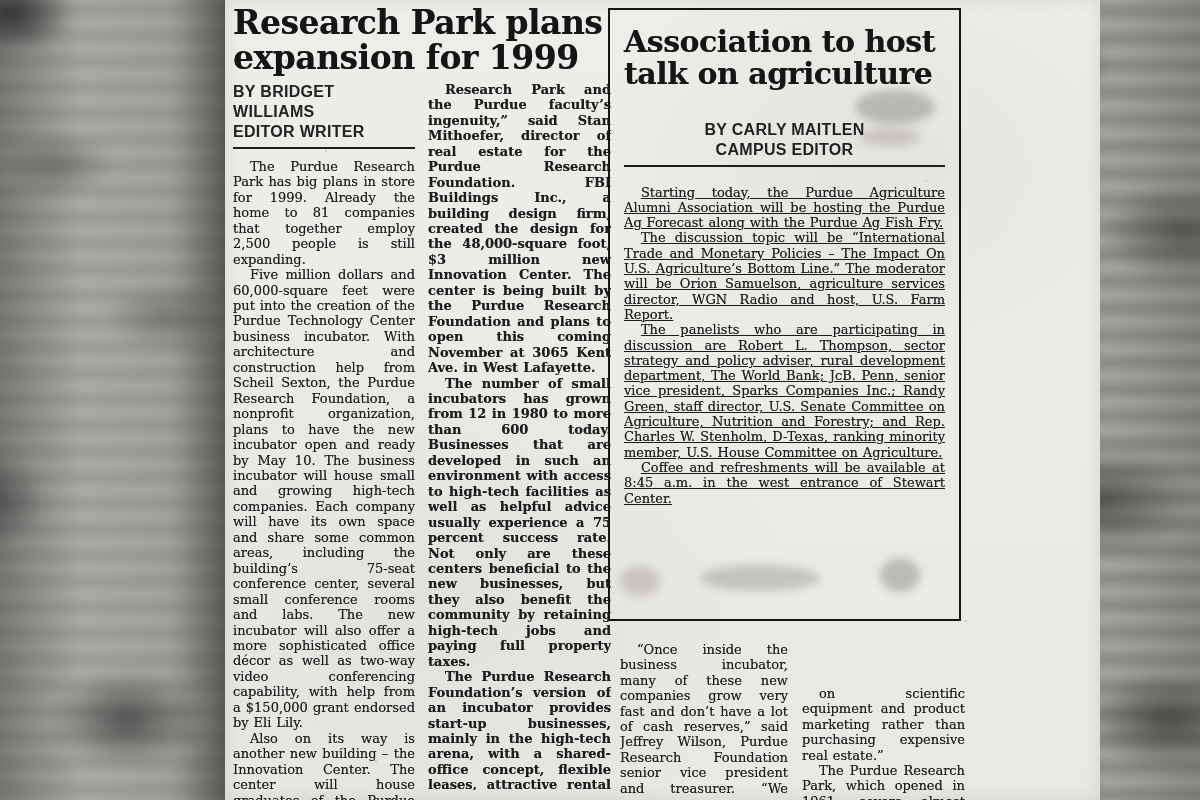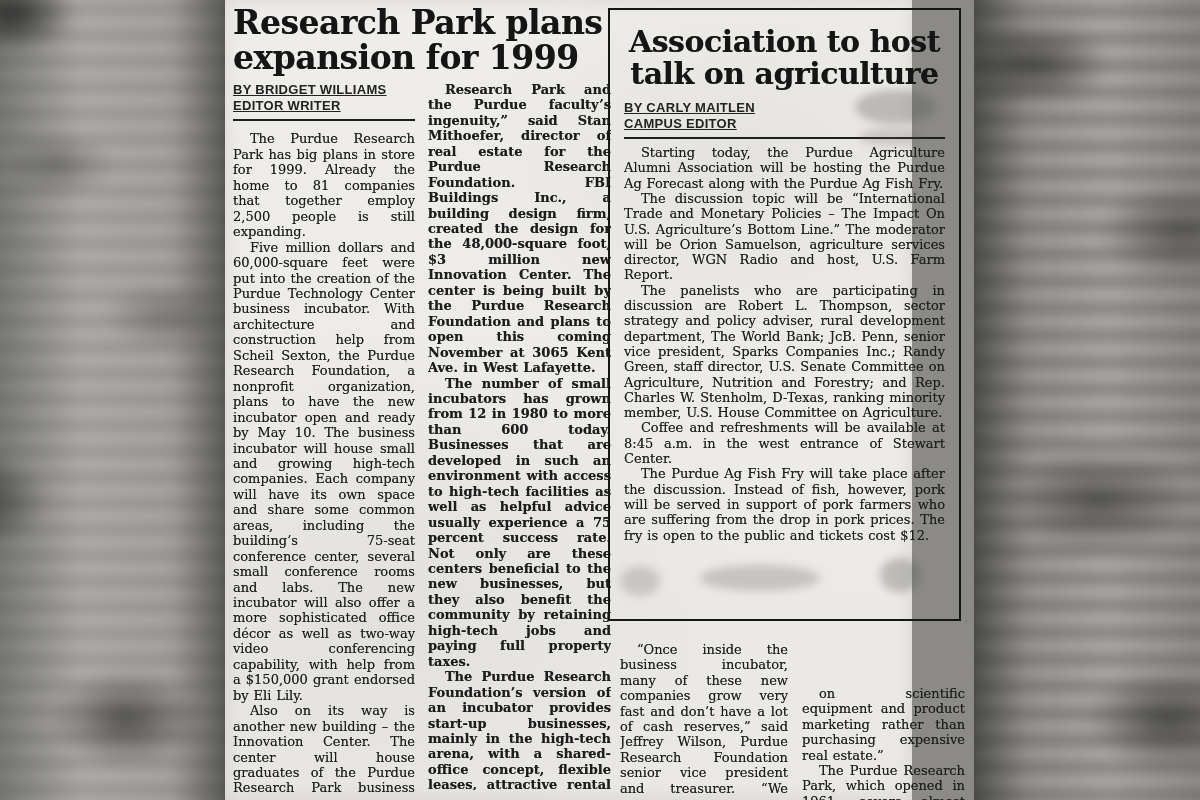--- a/index.html
+++ b/index.html
@@ -25,59 +25,59 @@
     background:
       radial-gradient(110px 60px at 30% 10%, rgba(28,28,26,.6), transparent 70%),
       radial-gradient(120px 70px at 85% 30%, rgba(35,35,33,.5), transparent 70%),
       radial-gradient(130px 80px at 55% 62%, rgba(25,25,23,.55), transparent 70%),
       radial-gradient(120px 70px at 80% 88%, rgba(30,30,28,.6), transparent 70%),
       repeating-linear-gradient(180deg, rgba(45,45,43,.5) 0 9px, rgba(45,45,43,0) 9px 27px),
       linear-gradient(90deg,#383836 0%,#9c9a96 28%,#b0aeaa 58%,#8e8c88 100%);
   }
 
   
-  .paper{position:absolute;left:225px;top:0;width:687px;height:800px;
+  .paper{position:absolute;left:225px;top:0;width:875px;height:800px;
     background:
       radial-gradient(420px 300px at 75% 20%, rgba(120,118,112,.08), transparent 70%),
       radial-gradient(500px 380px at 25% 75%, rgba(110,108,104,.07), transparent 70%),
       linear-gradient(180deg,#efedE9 0%,#edebe7 55%,#eae8e4 100%);
     box-shadow: inset 0 0 18px rgba(40,40,40,.10);
   }
   .speck{position:absolute;width:2px;height:2px;border-radius:50%;background:rgba(30,30,30,.25);
     box-shadow: 40px 90px 0 rgba(30,30,30,.18), 120px 300px 0 rgba(30,30,30,.2),
       300px 150px 0 rgba(30,30,30,.15), 520px 340px 0 rgba(30,30,30,.2),
       200px 520px 0 rgba(30,30,30,.18), 640px 120px 0 rgba(30,30,30,.15),
       430px 640px 0 rgba(30,30,30,.2), 90px 700px 0 rgba(30,30,30,.15),
       680px 560px 0 rgba(30,30,30,.18), 560px 720px 0 rgba(30,30,30,.14);}
 
   
   .headline{font-family:"DejaVu Serif", serif;font-weight:bold;letter-spacing:-0.5px;
             line-height:1.06;color:#151515;text-shadow:0 0 .6px rgba(20,20,20,.55);white-space:nowrap;}
-  .byline{font-family:"Liberation Sans", sans-serif;font-weight:bold;font-size:13px;
-          line-height:1.25;letter-spacing:.3px;color:#222;text-decoration:underline;}
+  .byline{font-family:"Liberation Sans", sans-serif;font-weight:bold;font-size:16px;
+          line-height:1.25;letter-spacing:.3px;color:#222;}
   .byline-rule{border:0;border-top:2px solid #1f1f1f;margin:5px 0 0 0;}
   .newsp p{margin:0;text-align:justify;text-indent:1.3em;
            text-shadow:0 0 .5px rgba(25,25,25,.6);word-spacing:.06em;}
 
   
   .article-left{position:absolute;left:8px;top:6px;width:378px;}
   .article-left .headline{font-size:33px;}
   .al-row{display:flex;gap:13px;margin-top:6px;}
   .al-subcol-1{width:182px;}
   .al-subcol-2{width:183px;font-weight:bold;}
   .col-text{font-size:13px;line-height:15.45px;overflow:hidden;}
   .col1-text{height:662px;margin-top:10px;}
   .col2-text{height:708px;margin-top:0;}
 
   
   .ag-box{position:absolute;left:383px;top:8px;width:353px;height:613px;
           border:2px solid #161616;background:transparent;padding:10px 14px 0 14px;box-sizing:border-box;}
-  .ag-box .headline{font-size:30px;margin-top:6px;text-align:center;}
-  .ag-byline{margin-top:10px;}
-  .ag-body{margin-top:6px;font-size:13px;line-height:15.3px;height:440px;overflow:hidden;}
+  .ag-box .headline{font-size:30px;margin-top:6px;}
+  .ag-byline{margin-top:30px;text-align:center;}
+  .ag-body{margin-top:18px;font-size:13px;line-height:15.3px;height:440px;overflow:hidden;text-decoration:underline;}
   .smudge{position:absolute;border-radius:50%;filter:blur(4px);background:rgba(70,70,66,.28);}
   .smudge.s1{left:245px;top:80px;width:80px;height:34px;background:rgba(80,78,74,.30);}
   .smudge.s2{left:250px;top:118px;width:60px;height:18px;background:rgba(90,88,84,.22);}
   .smudge.s3{left:90px;top:555px;width:120px;height:26px;background:rgba(85,83,79,.25);}
   .smudge.s4{left:270px;top:548px;width:40px;height:34px;background:rgba(80,78,74,.30);}
   .smudge.s5{left:10px;top:556px;width:40px;height:30px;background:rgba(85,83,79,.22);}
 
   
   .continuation{position:absolute;left:395px;top:642px;width:345px;display:flex;gap:14px;}
   .cont-col{font-size:13px;line-height:15.4px;overflow:hidden;height:152px;}
@@ -140,21 +140,20 @@
       <div class="byline ag-byline">
         <div>BY CARLY MAITLEN</div>
         <div>CAMPUS EDITOR</div>
       </div>
       <hr class="byline-rule">
       <div class="ag-body">
           <p>Starting today, the Purdue Agriculture Alumni Association will be hosting the Purdue Ag Forecast along with the Purdue Ag Fish Fry.</p>
           <p>The discussion topic will be “International Trade and Monetary Policies – The Impact On U.S. Agriculture’s Bottom Line.” The moderator will be Orion Samuelson, agriculture services director, WGN Radio and host, U.S. Farm Report.</p>
           <p>The panelists who are participating in discussion are Robert L. Thompson, sector strategy and policy adviser, rural development department, The World Bank; JcB. Penn, senior vice president, Sparks Companies Inc.; Randy Green, staff director, U.S. Senate Committee on Agriculture, Nutrition and Forestry; and Rep. Charles W. Stenholm, D-Texas, ranking minority member, U.S. House Committee on Agriculture.</p>
           <p>Coffee and refreshments will be available at 8:45 a.m. in the west entrance of Stewart Center.</p>
-          <p>The Purdue Ag Fish Fry will take place after the discussion. Instead of fish, however, pork will be served in support of pork farmers who are suffering from the drop in pork prices. The fry is open to the public and tickets cost $12.</p>
         </div>
     </div>
 
     <div class="continuation">
       <div class="cont-col cont-col-1">
           <p>“Once inside the business incubator, many of these new companies grow very fast and don’t have a lot of cash reserves,” said Jeffrey Wilson, Purdue Research Foundation senior vice president and treasurer. “We believe that what reserves they do have should be spent</p>
         </div>
       <div class="cont-col cont-col-2">
           <p>on scientific equipment and product marketing rather than purchasing expensive real estate.”</p>
           <p>The Purdue Research Park, which opened in 1961, covers almost 700 acres, of which 120 have been developed by the Purdue Research Foundation.</p>

